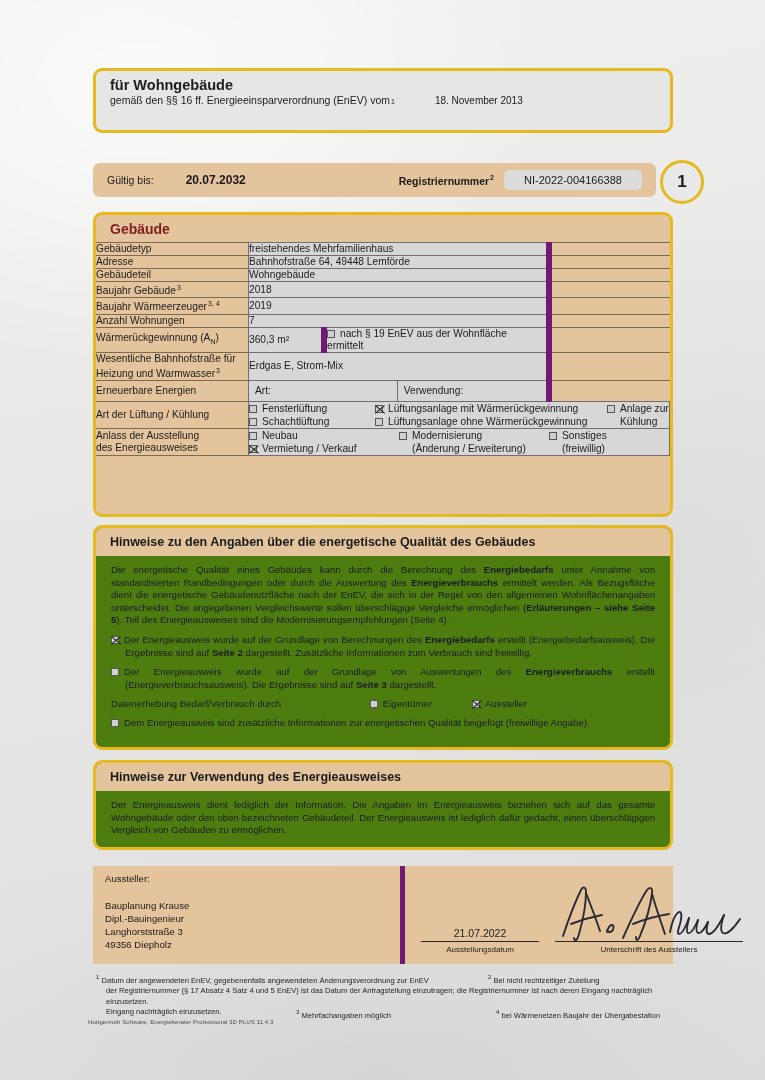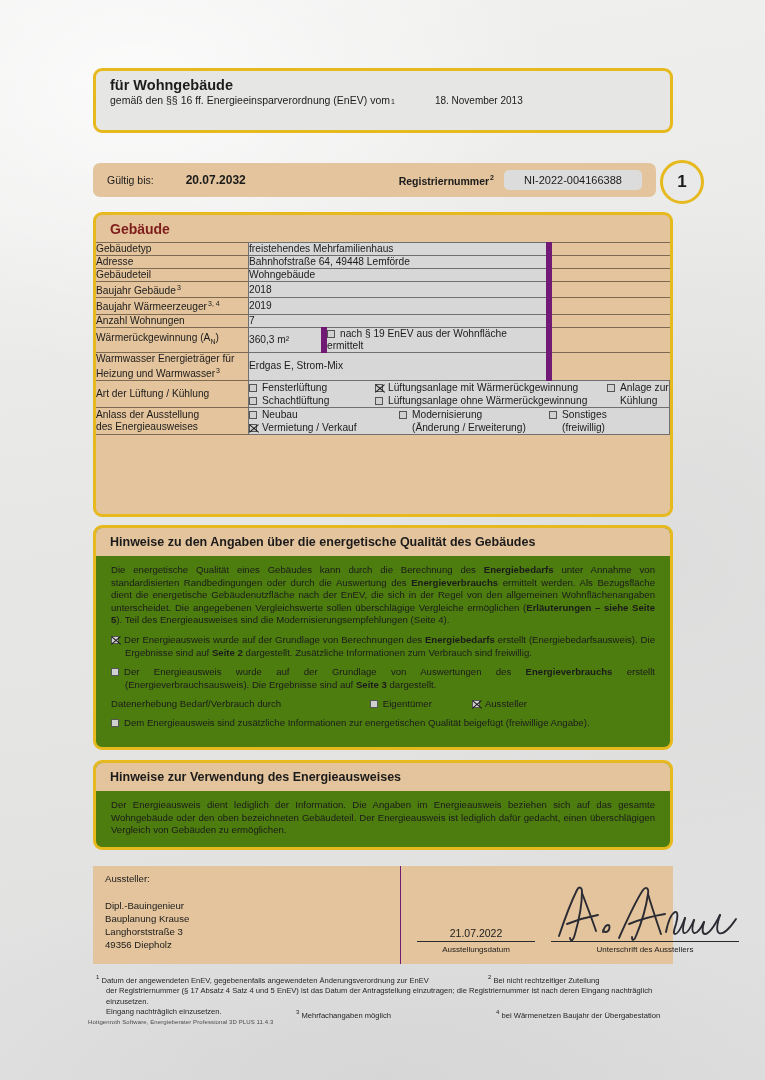--- a/index.html
+++ b/index.html
@@ -234,21 +234,21 @@
   .issuer-box {
     position: absolute;
     left: 93px; top: 866px;
     width: 580px; height: 98px;
     background: #e4c49c;
     display: flex;
   }
   .issuer-left {
     width: 295px;
     padding: 6px 0 0 12px;
-    border-right: 1px solid #701a75;
+    border-right: 5px solid #701a75;
     font-size: 9.6px;
     line-height: 13px;
   }
   .issuer-left .aus-lbl { margin-bottom: 14px; }
   .issuer-right {
     flex: 1;
     position: relative;
   }
   .sig-line {
     position: absolute;
@@ -360,24 +360,34 @@
       <tr>
         <td class="cell-label"><span>Wärmerückgewinnung (A</span><sub style="font-size:7px">N</sub><span>)</span></td>
         <td class="cell-val" style="width:72px">360,3 m²</td>
         <td class="cell-val">
           <span class="chk"></span><span>nach § 19 EnEV aus der Wohnfläche ermittelt</span>
         </td>
         <td class="cell-pad"></td>
       </tr>
       <tr>
         <td class="cell-label">
-          <span>Warmwasser Energieträger für</span><br>
+          <span>Wesentliche Bahnhofstraße für</span><br>
           <span>Heizung und Warmwasser</span><sup class="fn">3</sup>
         </td>
         <td class="cell-val" colspan="2">Erdgas E, Strom-Mix</td>
+        <td class="cell-pad"></td>
+      </tr>
+      <tr>
+        <td class="cell-label">Erneuerbare Energien</td>
+        <td class="cell-val" colspan="2" style="padding:0">
+          <div style="display:flex">
+            <div style="flex:1;padding:4px 6px;border-right:1px solid #6f6f6f">Art:</div>
+            <div style="flex:1;padding:4px 6px">Verwendung:</div>
+          </div>
+        </td>
         <td class="cell-pad"></td>
       </tr>
       <tr>
         <td class="cell-label">Art der Lüftung / Kühlung</td>
         <td class="cell-val" colspan="3" style="background:#d7d7d7;border-right:1px solid #6f6f6f">
           <div style="display:flex;align-items:flex-start">
             <div class="opt-lines" style="width:126px">
               <div><span class="chk"></span><span>Fensterlüftung</span></div>
               <div><span class="chk"></span><span>Schachtlüftung</span></div>
             </div>
@@ -434,22 +444,22 @@
   </div>
 
   <div class="ybox note-box" style="top:760px;height:90px">
     <div class="note-head">Hinweise zur Verwendung des Energieausweises</div>
     <div class="note-body">Der Energieausweis dient lediglich der Information. Die Angaben im Energieausweis beziehen sich auf das gesamte Wohngebäude oder den oben bezeichneten Gebäudeteil. Der Energieausweis ist lediglich dafür gedacht, einen überschlägigen Vergleich von Gebäuden zu ermöglichen.</div>
   </div>
 
   <div class="issuer-box">
     <div class="issuer-left">
       <div class="aus-lbl">Aussteller:</div>
+      <div>Bauplanung Krause</div>
       <div>Dipl.-Bauingenieur</div>
-      <div>Bauplanung Krause</div>
       <div>Langhorststraße 3</div>
       <div>49356 Diepholz</div>
     </div>
     <div class="issuer-right">
       <div class="sig-val">21.07.2022</div>
       <div class="sig-line date"></div>
       <div class="sig-cap date">Ausstellungsdatum</div>
       <svg class="signature" viewBox="0 0 190 62">
         <g fill="none" stroke="#2b2b33" stroke-width="1.9" stroke-linecap="round">
           <path d="M8 52 C14 34 20 18 26 6 C28 2 31 3 31 8 C31 20 28 36 24 50 C22 57 20 58 19 54"></path>

